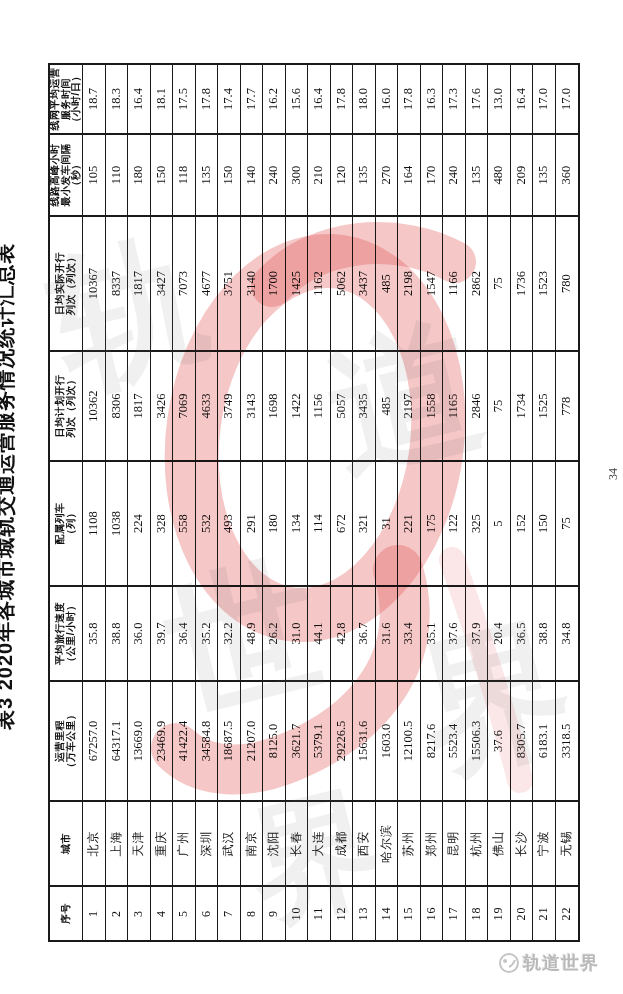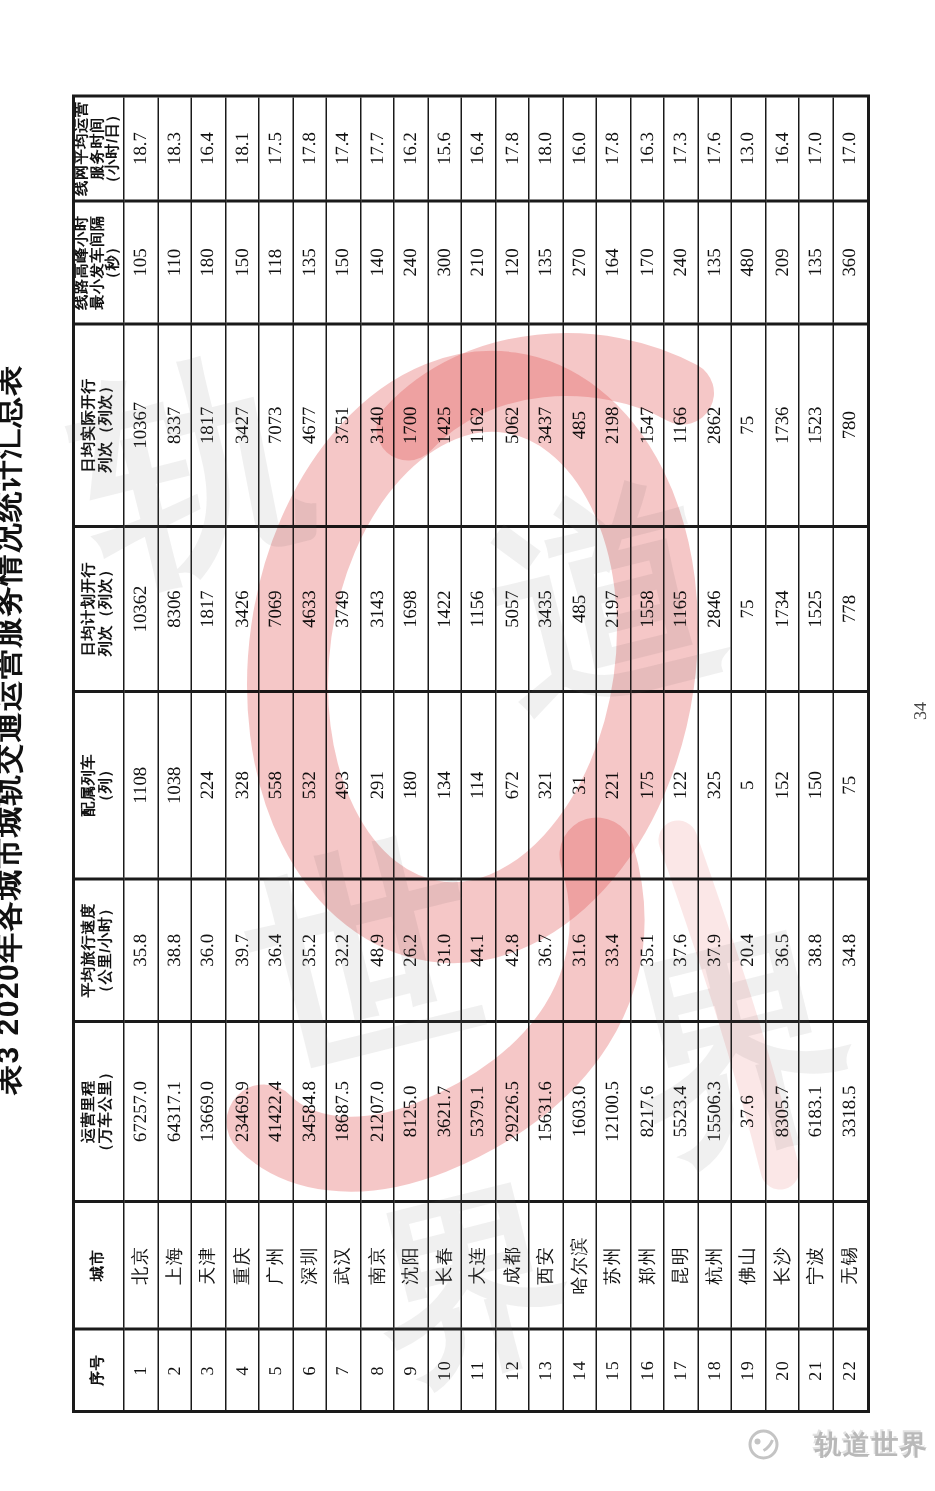--- a/index.html
+++ b/index.html
@@ -35,21 +35,21 @@
 
   
   #wm-red{position:absolute;left:0;top:0;width:623px;height:994px;
           pointer-events:none;mix-blend-mode:multiply;z-index:5;}
   .wm-gray{position:absolute;z-index:4;pointer-events:none;
            font-family:"Liberation Sans", sans-serif;font-weight:bold;
            color:rgba(110,110,110,0.10);user-select:none;}
 
   
   #brand{position:absolute;left:497px;top:948px;height:30px;display:flex;
-         align-items:center;gap:22px;z-index:6;}
+         align-items:center;gap:2px;z-index:6;}
   #brand .txt{font-family:"Liberation Sans", sans-serif;font-weight:bold;
               font-size:18px;color:#b9b9b9;letter-spacing:1px;
               text-shadow:1px 1px 0 #ffffff,-1px -1px 0 #e2e2e2;}
 </style>
 </head>
 <body>
 
 <div id="stage">
   <div class="doc-title">表3 2020年各城市城轨交通运营服务情况统计汇总表</div>
   <div id="tbl">

